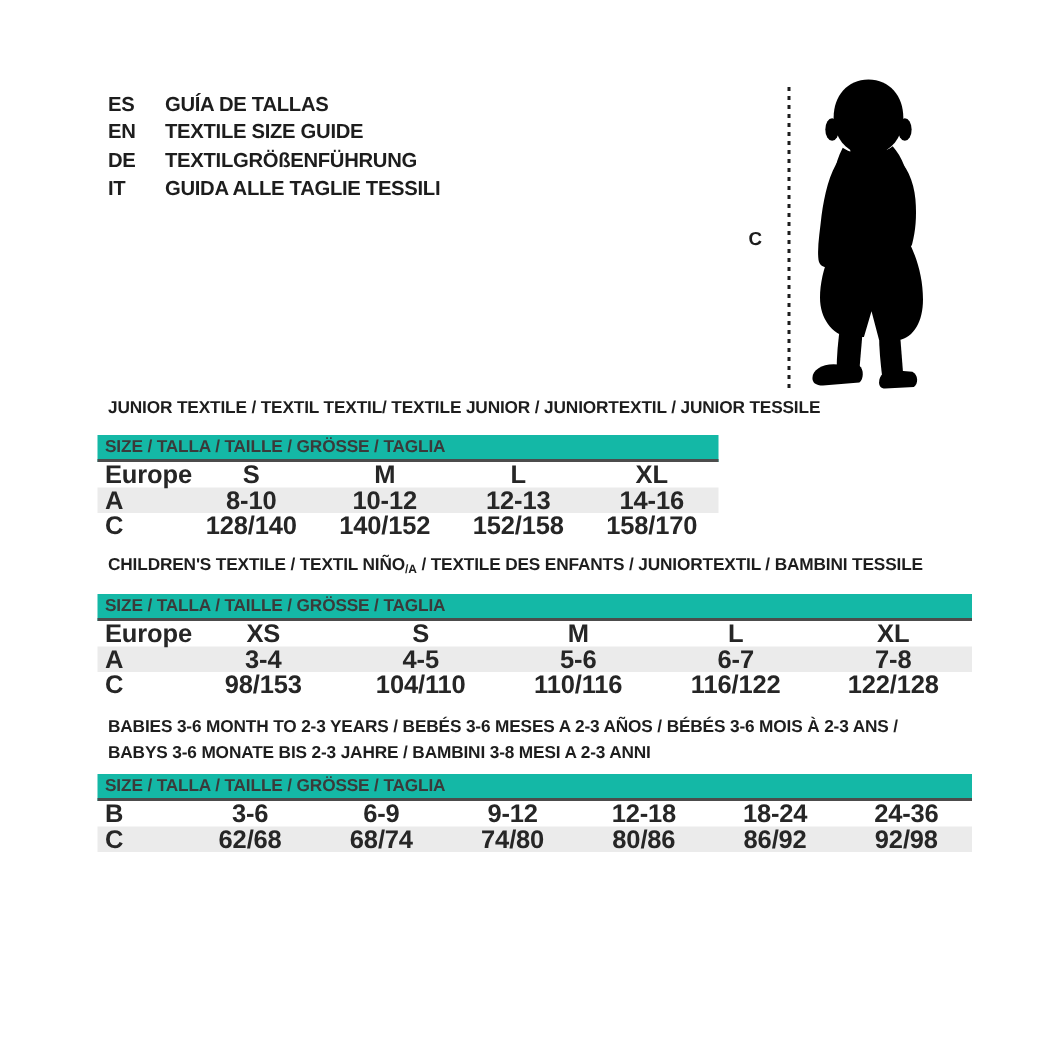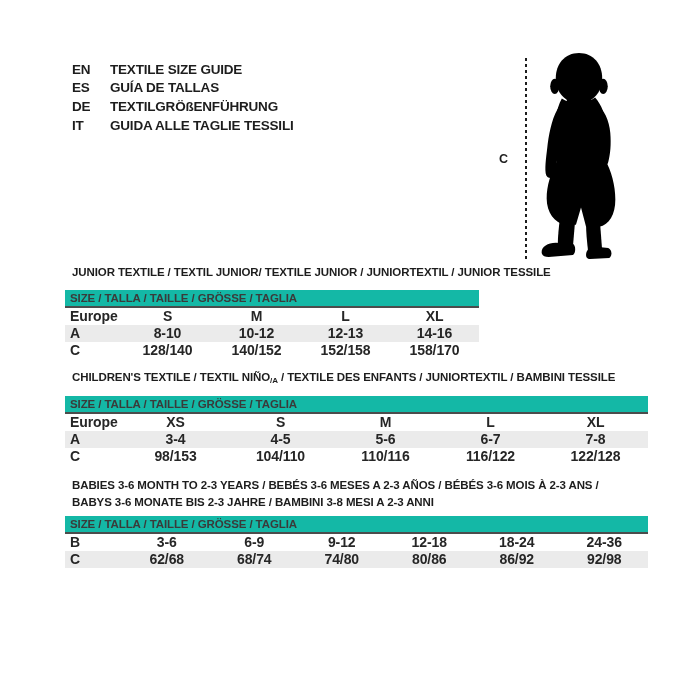--- a/index.html
+++ b/index.html
@@ -20,43 +20,43 @@
   .baby-svg { position:absolute; left:528px; top:52px; }
 
   
   .tbl-title { position:absolute; left:72px; font-size:11.5px; font-weight:bold;
                letter-spacing:-0.1px; white-space:nowrap; }
   .tbl-title sub { font-size:8px; vertical-align:-2px; }
   .tbl { position:absolute; left:65px; }
   .tbl-head { height:18px; background:#14b8a6; border-bottom:2px solid #4c4c4c;
               font-size:11.5px; font-weight:bold; color:#3a3a3a;
               display:flex; align-items:center; padding-left:5px; letter-spacing:-0.1px; }
-  .tbl-row { display:flex; height:17px; align-items:flex-start;
-             font-size:14px; font-weight:600; color:#262626; letter-spacing:-0.1px; }
+  .tbl-row { display:flex; height:17px; align-items:center;
+             font-size:17px; font-weight:600; color:#262626; letter-spacing:-0.1px; }
   .tbl-row.shaded { background:#ebebeb; }
   .row-label { width:58px; padding-left:5px; }
   .cell { flex:1; text-align:center; }
 
   
   .notes { position:absolute; left:65px; top:586px; font-size:11.5px; font-weight:bold;
            line-height:17.6px; letter-spacing:-0.1px; }
 </style>
 </head>
 <body>
 
 <div class="canvas">
 
   <div class="lang-list">
     <div class="lang-row">
+      <span class="lang-code">ES</span>
+      <span class="lang-text">GUÍA DE TALLAS</span>
+    </div>
+    <div class="lang-row">
       <span class="lang-code">EN</span>
       <span class="lang-text">TEXTILE SIZE GUIDE</span>
-    </div>
-    <div class="lang-row">
-      <span class="lang-code">ES</span>
-      <span class="lang-text">GUÍA DE TALLAS</span>
     </div>
     <div class="lang-row">
       <span class="lang-code">DE</span>
       <span class="lang-text">TEXTILGRÖßENFÜHRUNG</span>
     </div>
     <div class="lang-row">
       <span class="lang-code">IT</span>
       <span class="lang-text">GUIDA ALLE TAGLIE TESSILI</span>
     </div>
   </div>
@@ -79,21 +79,21 @@
     <path d="M29 107 C22 119 18 133 18 145 C18 159 26 169 36 171 L47 171 L52 154 L57 173 L70 173 C80 171 86 161 86 146 C86 132 82 118 76 107 Z"></path>
 
     <path d="M31 166 L46 169 L44 193 L29 192 C29 183 30 174 31 166 Z"></path>
     <path d="M13 198 C13 193 19 189 27 189 L44 190 C47 192 47 199 44 201 L20 203 C15 203 13 201 13 198 Z"></path>
 
     <path d="M57 170 L71 171 L73 197 L59 197 C58 188 57 179 57 170 Z"></path>
     <path d="M57 201 C57 196 61 193 67 193 L79 194 C83 196 83 202 80 204 L61 205 C58 205 57 203 57 201 Z"></path>
   </svg>
 
   <div class="tbl-title" style="top:266px;">
-    <span>JUNIOR TEXTILE / TEXTIL JUNIOR/ TEXTILE JUNIOR / JUNIORTEXTIL / JUNIOR TESSILE</span>
+    <span>JUNIOR TEXTILE / TEXTIL TEXTIL/ TEXTILE JUNIOR / JUNIORTEXTIL / JUNIOR TESSILE</span>
   </div>
   <div class="tbl" style="top:290px; width:414px;">
     <div class="tbl-head">
       <span>SIZE / TALLA / TAILLE / GRÖSSE / TAGLIA</span>
     </div>
     <div class="tbl-row">
       <span class="row-label">Europe</span>
       <span class="cell">S</span>
       <span class="cell">M</span>
       <span class="cell">L</span>

